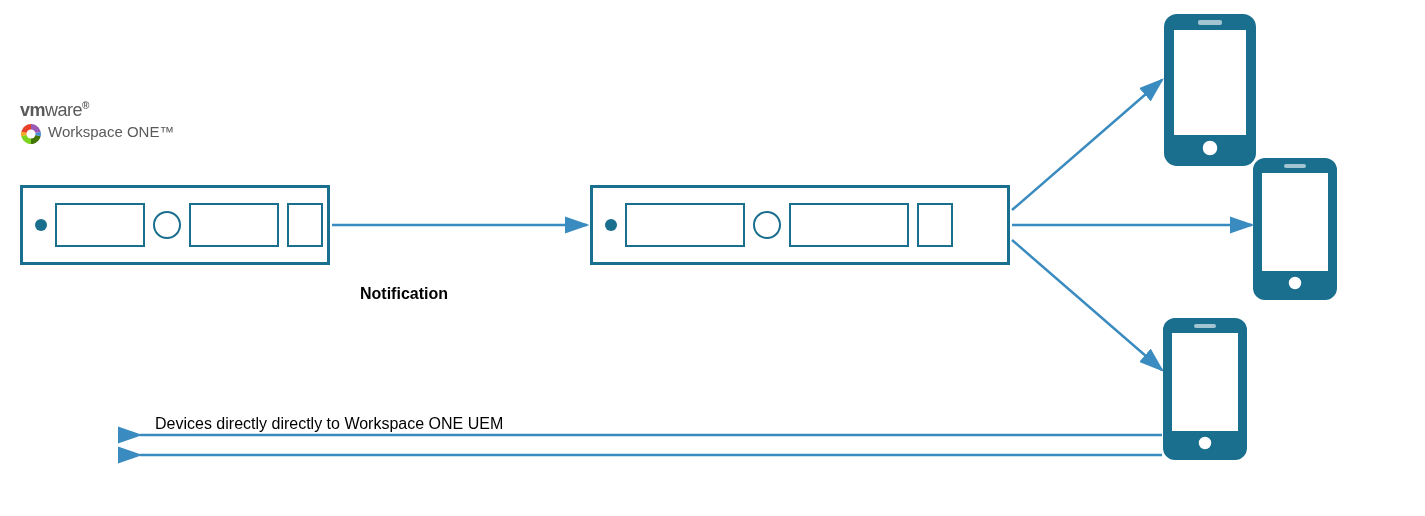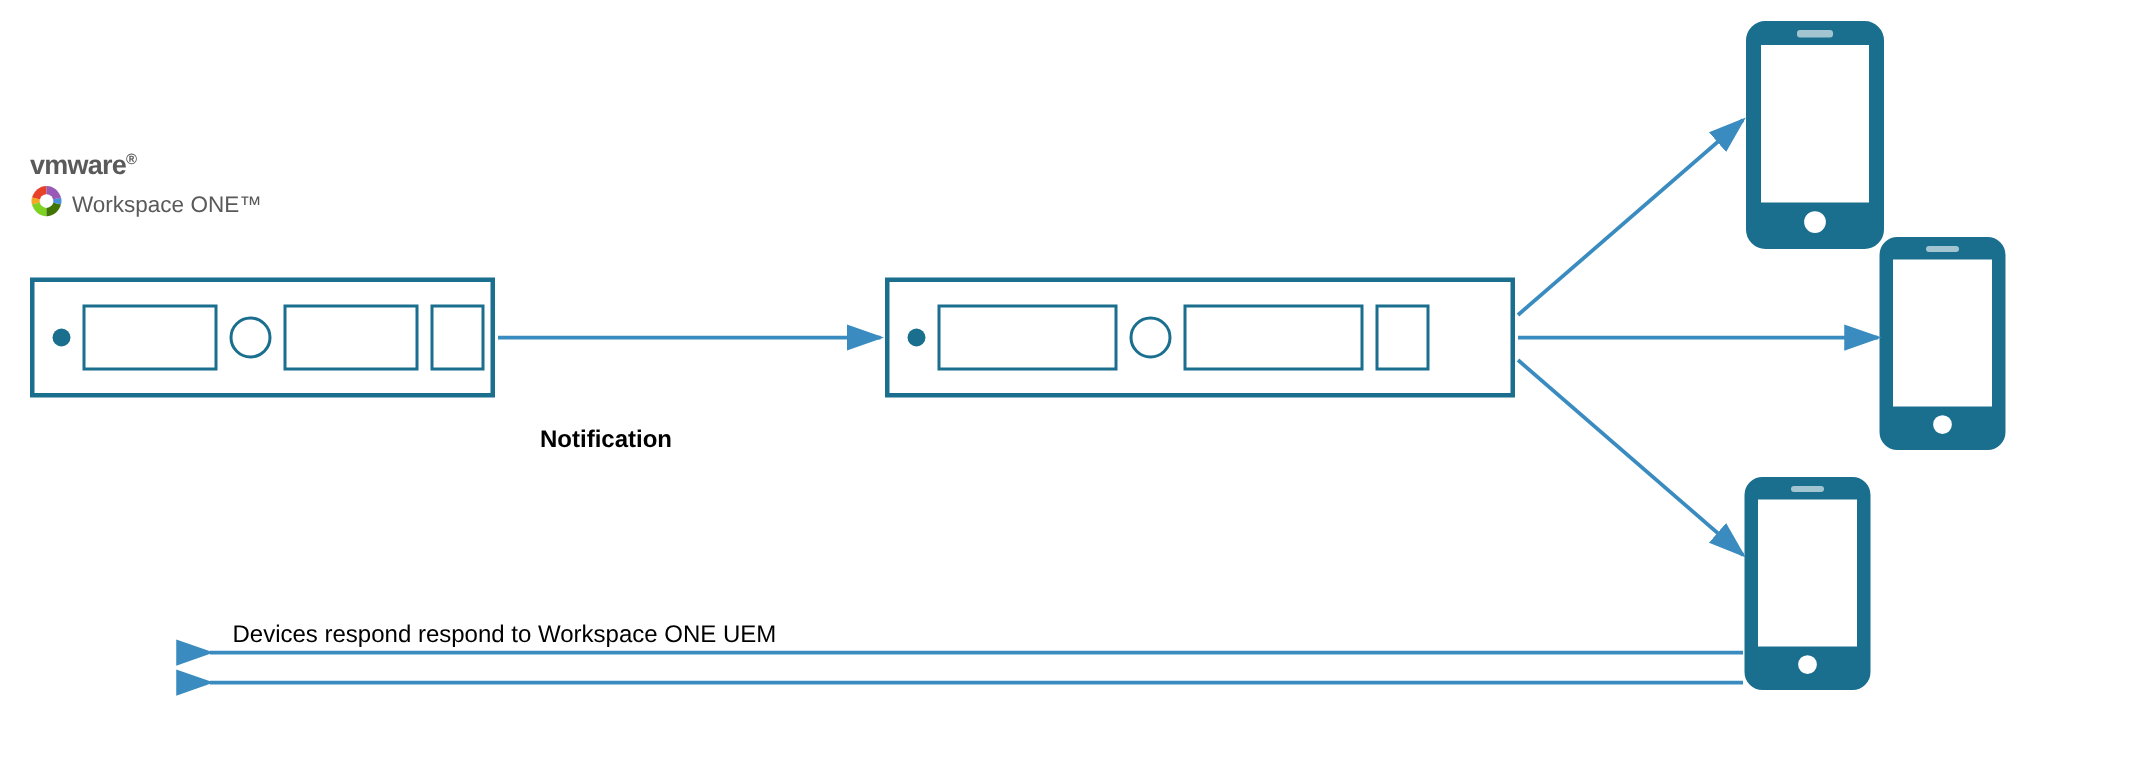--- a/index.html
+++ b/index.html
@@ -34,21 +34,21 @@
       color: #5a5a5a;
       letter-spacing: -0.5px;
       font-family: Arial, sans-serif;
     }
     .vmware-text sup {
       font-size: 10px;
     }
 
     .workspace-one-label {
       display: flex;
-      align-items: flex-end;
+      align-items: flex-start;
       gap: 6px;
       margin-top: 2px;
     }
 
     
     .vmware-sphere {
       width: 22px;
       height: 22px;
     }
 
@@ -173,21 +173,21 @@
       pointer-events: none;
     }
   </style>
 </head>
 <body>
 
 <div class="diagram-container">
 
   <div class="vmware-logo">
     <div class="vmware-text">
-      <span style="font-weight:900;color:#5a5a5a;">vm</span><span style="font-weight:700;color:#5a5a5a;text-align:right;">ware</span><sup style="color:#5a5a5a;">®</sup>
+      <span style="font-weight:900;color:#5a5a5a;">vm</span><span style="font-weight:400;color:#5a5a5a;text-align:right;">ware</span><sup style="color:#5a5a5a;">®</sup>
     </div>
     <div class="workspace-one-label">
 
       <svg class="vmware-sphere" viewBox="0 0 24 24">
         <circle cx="12" cy="12" r="11" fill="#e8e8e8"></circle>
 
         <path d="M12 1 C7 1 3 4.5 1.5 9.5 L12 12 Z" fill="#e8412a"></path>
         <path d="M1.5 9.5 C1 10.9 1 13.1 1.5 14.5 L12 12 Z" fill="#f5a623"></path>
         <path d="M1.5 14.5 C3 19.5 7 23 12 23 L12 12 Z" fill="#7ed321"></path>
         <path d="M12 23 C17 23 21 19.5 22.5 14.5 L12 12 Z" fill="#417505"></path>
@@ -211,21 +211,21 @@
     <div class="rack-dot"></div>
     <div class="rack-slot rack-slot-wide-lg"></div>
     <div class="rack-circle"></div>
     <div class="rack-slot rack-slot-wide-lg"></div>
     <div class="rack-slot-small"></div>
   </div>
 
 
   <div class="label-notification">Notification</div>
 
-  <div class="label-devices-respond">Devices respond respond to Workspace ONE UEM</div>
+  <div class="label-devices-respond">Devices directly directly to Workspace ONE UEM</div>
 
   <div class="phone" style="top: 10px; left: 1160px;">
     <svg width="100" height="160" viewBox="0 0 100 160">
       <rect x="5" y="5" width="90" height="150" rx="12" ry="12" fill="#1a6e8e" stroke="#1a6e8e" stroke-width="2"></rect>
       <rect x="14" y="20" width="72" height="105" fill="white"></rect>
       <circle cx="50" cy="138" r="8" fill="white" stroke="#1a6e8e" stroke-width="1.5"></circle>
       <rect x="38" y="10" width="24" height="5" rx="2" fill="white" opacity="0.6"></rect>
     </svg>
   </div>
 

